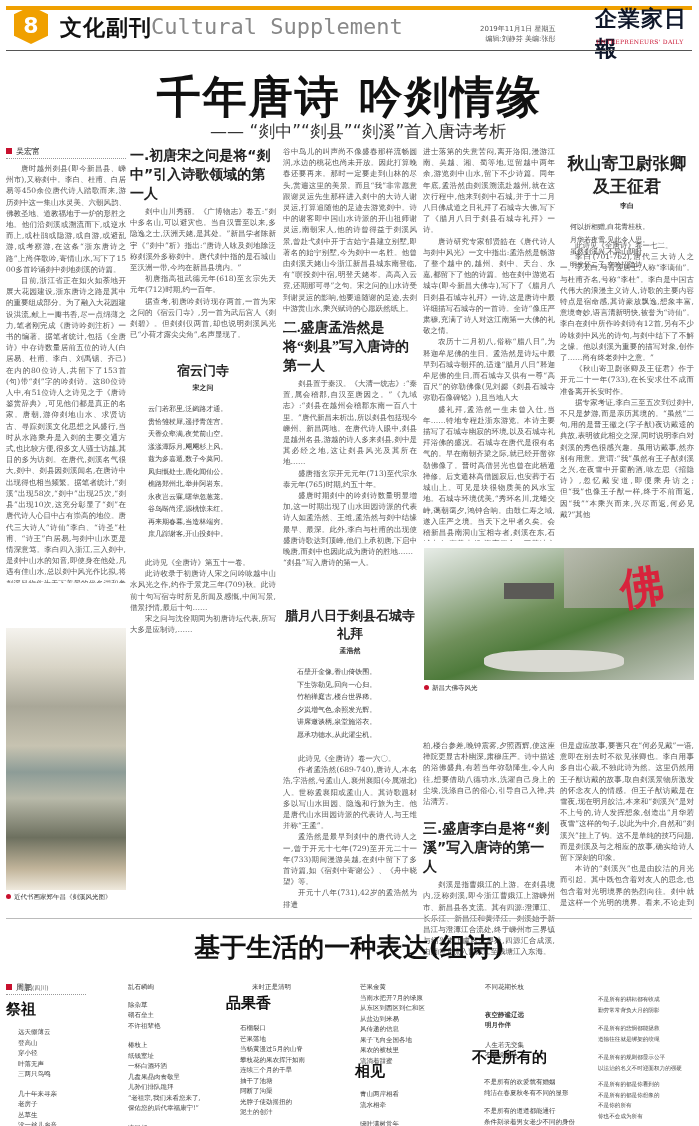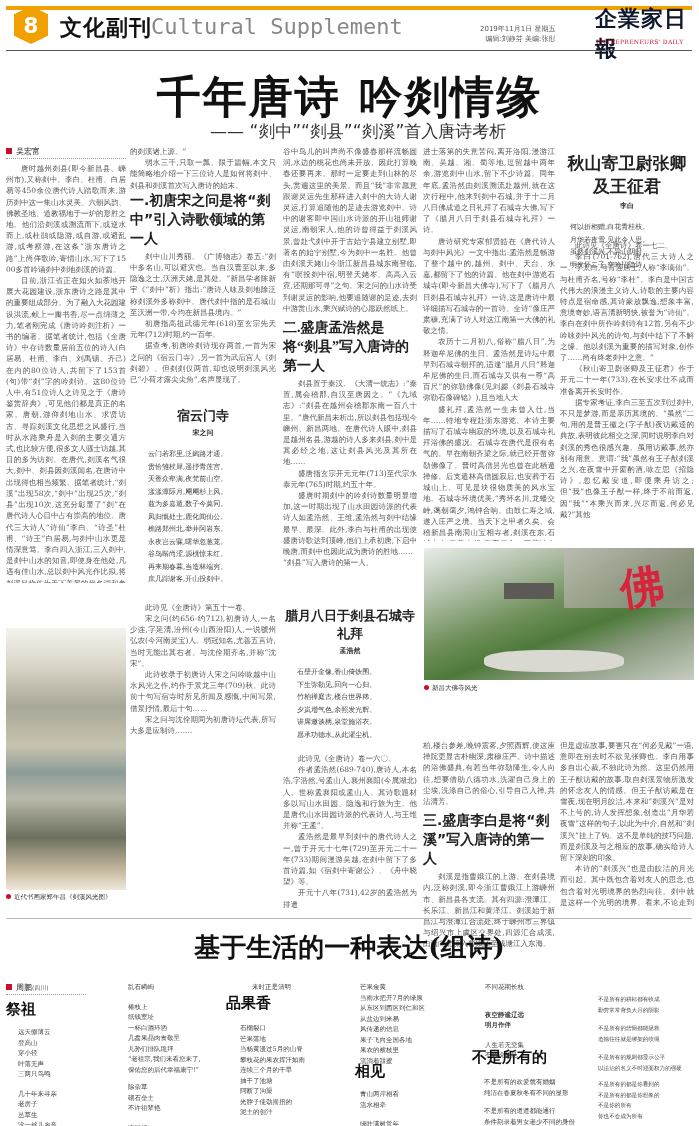--- a/index.html
+++ b/index.html
@@ -64,24 +64,20 @@
 
 <div class="abs col" style="left:6px;top:163px;width:120px;height:420px;overflow:hidden;">
   <p>唐时越州剡县(即今新昌县、嵊州市),又称剡中。李白、杜甫、白居易等450余位唐代诗人踏歌而来,游历剡中这一集山水灵美、六朝风韵、佛教圣地、道教福地于一炉的形胜之地。他们沿剡溪或溯流而下,或逆水而上,或杜鹃或隐游,或自游,或避乱游,或考察游,在这条“浙东唐诗之路”上尚佯歌吟,寄情山水,写下了1500多首吟诵剡中剡地剡溪的诗篇。</p>
   <p>目前,浙江省正在如火如荼地开展大花园建设,浙东唐诗之路是其中的重要组成部分。为了融入大花园建设洪流,献上一瓣书香,尽一点绵薄之力,笔者刚完成《唐诗吟剡注析》一书的编著。据笔者统计,包括《全唐诗》中存诗数量居前五位的诗人(白居易、杜甫、李白、刘禹锡、齐己)在内的80位诗人,共留下了153首(句)带“剡”字的吟剡诗。这80位诗人中,有51位诗人之诗见之于《唐诗鉴赏辞典》,可见他们都是真正的名家。唐朝,游仰剡地山水、求贤访古、寻踪剡溪文化思想之风盛行,当时从水路乘舟是入剡的主要交通方式,也比较方便,很多文人骚士访越,其目的多为访剡。在唐代,剡溪名气很大,剡中、剡县因剡溪闻名,在唐诗中出现得也相当频繁。据笔者统计,“剡溪”出现58次,“剡中”出现25次,“剡县”出现10次,这充分彰显了“剡”在唐代诗人心目中占有崇高的地位。唐代三大诗人“诗仙”李白、“诗圣”杜甫、“诗王”白居易,与剡中山水更是情深意笃。李白四入浙江,三入剡中,是剡中山水的知音,即使身在他处,凡遇有佳山水,总以剡中风光作比拟,将剡溪风物作为天下美景的代名词和参照物。仅他一人的剡诗就多达12首,为吟剡诗数量之冠。他不仅首次将“剡溪”写入唐诗,“自然剡溪兴,不异山阴时”(《秋山寄卫尉张卿及王征君》),还留下了著名的“湖月照我影,送我至剡溪”(《梦游天姥吟留别》)的千古绝唱,为世代所传诵。</p>
 
 </div>
 <div class="abs painting"></div>
 <div class="abs cap" style="left:6px;top:893px;">近代书画家郑午昌《剡溪风光图》</div>
 
 <div class="abs" style="left:130px;top:146px;width:146px;">
-  <div class="col">
-    <p style="text-indent:0">的剡溪诸上源。”</p>
-    <p>弱水三千,只取一瓢。限于篇幅,本文只能简略地介绍一下三位诗人是如何将剡中、剡县和剡溪首次写入唐诗的始末。</p>
-  </div>
   <div class="sechead" style="margin:0 0 3px;">一.初唐宋之问是将“剡中”引入诗歌领域的第一人</div>
   <div class="col">
     <p>剡中山川秀丽。《广博物志》卷五:“剡中多名山,可以避灾也。当自汉晋至以来,多隐逸之士,沃洲天姥,是其处。”新昌学者陈新宇《“剡中”析》指出:“唐诗人咏及剡地除泛称剡溪外多称剡中。唐代剡中指的是石城山至沃洲一带,今均在新昌县境内。”</p>
     <p>初唐指高祖武德元年(618)至玄宗先天元年(712)时期,约一百年。</p>
     <p>据查考,初唐吟剡诗现存两首,一首为宋之问的《宿云门寺》,另一首为武后宫人《剡剡碧》。但剡剡仅两首,却也说明剡溪风光已“小荷才露尖尖角”,名声显现了。</p>
   </div>
   <div style="margin-top:22px;">
     <div class="poemtitle">宿云门寺</div>
     <div class="poemauthor">宋之问</div>
     <div class="poemlines" style="padding-left:18px;">
@@ -93,21 +89,20 @@
       <div>凤归慨处士,鹿化闻仙公。</div>
       <div>樵路郑州北,举井阿岩东。</div>
       <div>永夜岂云寐,曙华忽葱茏。</div>
       <div>谷鸟啭尚涩,源桃惊未红。</div>
       <div>再来期春暮,当造林端穷。</div>
       <div>庶几踪谢客,开山投剡中。</div>
     </div>
   </div>
   <div class="col" style="margin-top:16px;height:360px;overflow:hidden;">
     <p>此诗见《全唐诗》第五十一卷。</p>
-    <p>宋之问(约656-约712),初唐诗人,一名少连,字延清,汾州(今山西汾阳)人,一说虢州弘农(今河南灵宝)人。弱冠知名,尤善五言诗,当时无能出其右者。与沈佺期齐名,并称“沈宋”。</p>
     <p>此诗收录于初唐诗人宋之问吟咏越中山水风光之作,约作于景龙三年(709)秋。此诗前十句写宿寺时所见所闻及感慨,中间写景,借景抒情,最后十句……</p>
     <p>宋之问与沈佺期同为初唐诗坛代表,所写大多是应制诗,……</p>
   </div>
 </div>
 
 <div class="abs" style="left:283px;top:146px;width:134px;">
   <div class="col">
     <p style="text-indent:0">谷中鸟儿的叫声尚不像盛春那样流畅圆润,水边的桃花也尚未开放。因此打算晚春还要再来。那时一定要走到山林的尽头,赏遍这里的美景。而且“我”非常愿意跟谢灵运先生那样进入剡中的大诗人谢灵运,打算追随他的足迹去游览剡中。诗中的谢客即中国山水诗派的开山祖师谢灵运,南朝宋人,他的诗曾得益于剡溪风景,曾赴弋剡中开于古始宁县建立别墅,即著名的始宁别墅,今为剡中一名胜。他曾由剡溪天姥山今浙江新昌县城东南登临,有“暝投剡中宿,明登天姥岑。高高入云霓,还期那可寻”之句。宋之问的山水诗受到谢灵运的影响,他要追随谢的足迹,去剡中游赏山水,乘兴赋诗的心愿跃然纸上。</p>
   </div>
   <div class="sechead" style="margin:4px 0 3px;font-family:Liberation Serif, serif;">二.盛唐孟浩然是将“剡县”写入唐诗的第一人</div>
@@ -167,21 +162,21 @@
   <div class="roof"></div>
   <div class="plaza"></div>
   <div class="fo">佛</div>
 </div>
 <div class="abs cap" style="left:424px;top:684px;">新昌大佛寺风光</div>
 
 <div class="abs" style="left:423px;top:740px;width:132px;">
   <div class="col">
     <p style="text-indent:0">柏,楼台参差,晚钟震雾,夕照西辉,使这座禅院更显古朴幽深,肃穆庄严。诗中描述的浴佛盛典,有若当年弥勒降生,令人向往,想要借助八德功水,洗濯自己身上的尘埃,洗涤自己的俗心,引导自己入禅,共沾清芳。</p>
   </div>
-  <div class="sechead" style="margin:4px 0 3px;">三.盛唐李白是将“剡溪”写入唐诗的第一人</div>
+  <div class="sechead" style="margin:12px 0 3px;">三.盛唐李白是将“剡溪”写入唐诗的第一人</div>
   <div class="col">
     <p>剡溪是指曹娥江的上游。在剡县境内,泛称剡溪,即今浙江曹娥江上游嵊州市、新昌县各支流。其有四源:澄潭江、长乐江、新昌江和黄泽江。剡溪始于新昌江与澄潭江合流处,终于嵊州市三界镇与绍兴市上虞区交界处,四源汇合成溪,由南向北流入曹娥江至钱塘江入东海。</p>
   </div>
 </div>
 <div class="abs col" style="left:560px;top:740px;width:134px;height:170px;overflow:hidden;">
   <p style="text-indent:0">但是虚应故事,要害只在“何必见戴”一语,意即在别去时不欲见张卿也。李白用事多自出心裁,不独此诗为然。这里仍然用王子猷访戴的故事,取自剡溪景物所激发的怀念友人的情感。但王子猷访戴是在雪夜,现在明月皎洁,本来和“剡溪兴”是对不上号的,诗人发挥想象,创造出“月华若夜雪”这样的句子,以此为中介,自然和“剡溪兴”挂上了钩。这不是单纯的技巧问题,而是剡溪及与之相应的故事,确实给诗人留下深刻的印象。</p>
   <p>本诗的“剡溪兴”也是由皎洁的月光而引起。其中既包含着对友人的思念,也包含着对光明境界的热烈向往。剡中就是这样一个光明的境界。看来,不论走到哪里,诗人一旦想起剡中,心中便一派光明;一旦置身于皎洁的境界,便想起了剡中。</p>
 
 </div>
 
@@ -191,22 +186,22 @@
 <div class="abs dots2"></div>
 
 <div class="abs" style="left:6px;top:1000px;width:110px;">
   <div class="ptitle">祭祖</div>
   <div class="plines" style="margin:8px 0 0 12px;"><div>远天缀薄云</div><div>登高山</div><div>穿小径</div><div>叶落无声</div><div>三两只鸟鸣</div></div>
   <div class="plines" style="margin:9px 0 0 12px;"><div>几十年来寻亲</div><div>老房子</div><div>丛草生</div><div>没一丝儿乡音</div></div>
 </div>
 
 <div class="abs" style="left:128px;top:982px;width:110px;">
   <div class="plines"><div>乱石嶙峋</div></div>
+  <div class="plines" style="margin-top:7px;"><div>除杂草</div><div>砌石垒土</div><div>不许祖辈艳</div></div>
   <div class="plines" style="margin-top:9px;"><div>椿枝上</div><div>纸钱室址</div><div>一杯白酒环洒</div><div>几盘果品肉食敬呈</div><div>儿孙们排队跪拜</div><div>“老祖宗,我们来看您来了,</div><div>保佑您的后代幸福康宁!”</div></div>
-  <div class="plines" style="margin-top:7px;"><div>除杂草</div><div>砌石垒土</div><div>不许祖辈艳</div></div>
   <div class="plines" style="margin-top:9px;"><div>凉风起</div></div>
 </div>
 
 <div class="plines abs" style="left:252px;top:982px;">来时正是清明</div>
 <div class="abs" style="left:226px;top:994px;width:110px;">
   <div class="ptitle">品果香</div>
   <div class="plines" style="margin:10px 0 0 14px;"><div>石榴裂口</div><div>芒果落地</div><div>当杨黄漫过5月的山脊</div><div>攀枝花的果农挥汗如雨</div><div>连续三个月的干旱</div><div>抽干了池塘</div><div>阿断了沟渠</div><div>光脖子使劲摇扭的</div><div>泥土的创汁</div></div>
 
 </div>
 

